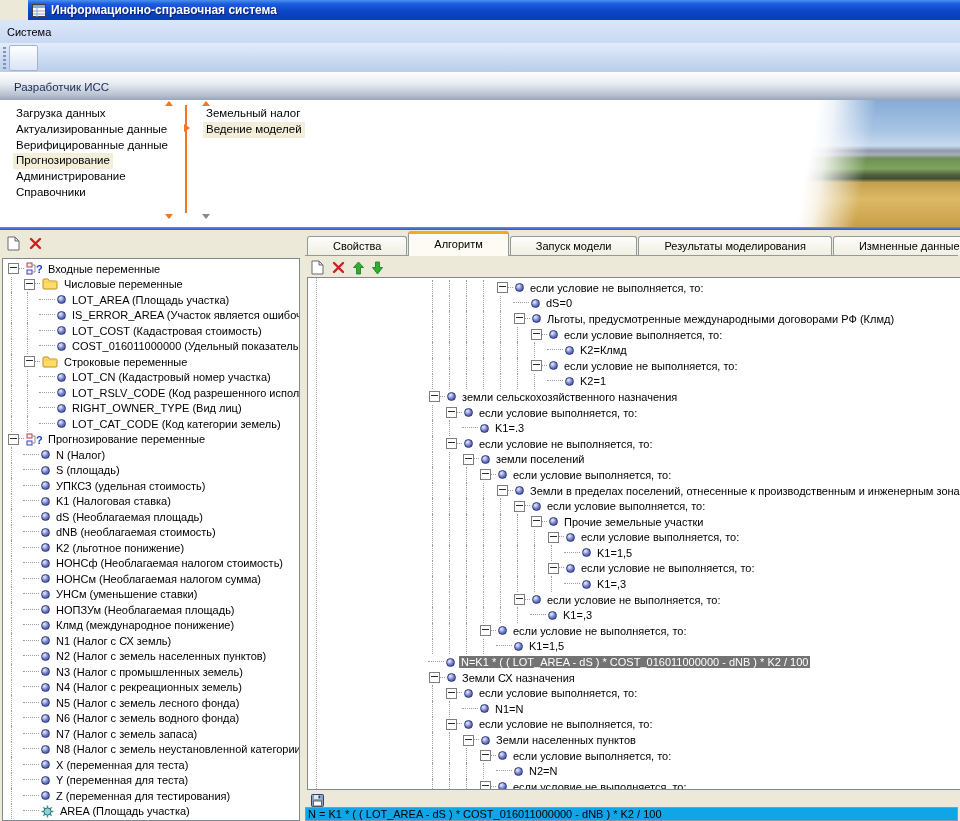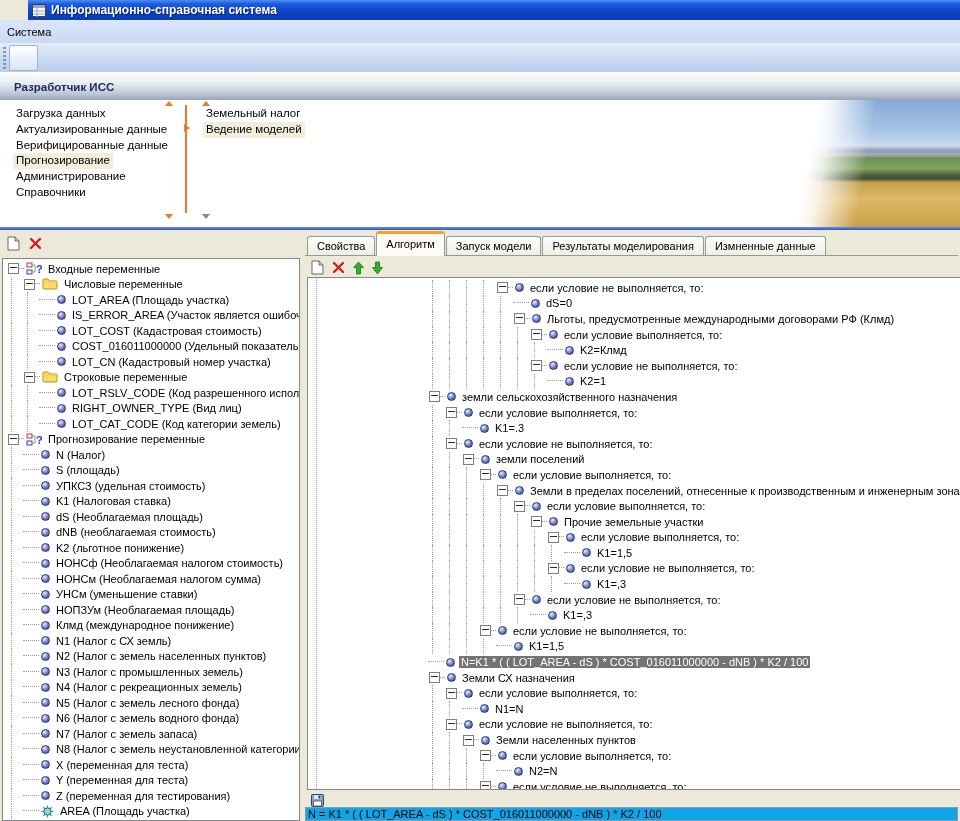--- a/index.html
+++ b/index.html
@@ -18,21 +18,21 @@
 
   
   .toolband{position:absolute;left:0;top:43px;width:960px;height:29px;background:linear-gradient(180deg,#e3ecfa,#b9cdeb);}
   .grip{position:absolute;left:3px;top:4px;width:3px;height:22px;background:repeating-linear-gradient(180deg,#7e94bc 0 2px,transparent 2px 4px);}
   .toolbtn{position:absolute;left:9px;top:2px;width:27px;height:24px;background:linear-gradient(180deg,#ffffff,#d9e4f5);border:1px solid #a3b4d0;border-radius:2px;}
 
   
   .banner-header{position:absolute;left:0;top:72px;width:960px;height:28px;
     background:linear-gradient(180deg,#fdfdfe 0%,#e7ebf1 40%,#b9c3d2 80%,#98a5ba 100%);
     display:flex;align-items:center;border-top:1px solid #fff;box-sizing:border-box;}
-  .banner-header .btext{font-weight:bold;color:#1c2a55;margin-left:14px;font-size:11.5px;}
+  .banner-header .btext{font-weight:normal;color:#1c2a55;margin-left:14px;font-size:11.5px;}
   .banner-body{position:absolute;left:0;top:100px;width:960px;height:127px;background:#fff;}
   .nav-col{position:absolute;left:13px;top:6px;}
   .sub-col{position:absolute;left:203px;top:6px;}
   .nav-item{height:15.8px;line-height:15.8px;font-size:11.5px;white-space:nowrap;width:max-content;padding:0 3px;cursor:default;}
   .nav-item.hl{background:#f2eeda;}
   .vdivider{position:absolute;left:185px;top:5px;width:2px;height:108px;background:#f07820;}
   .tri{position:absolute;width:0;height:0;}
   .tri-up{border-left:4px solid transparent;border-right:4px solid transparent;border-bottom:5px solid #f07820;}
   .tri-down{border-left:4px solid transparent;border-right:4px solid transparent;border-top:5px solid #f07820;}
   .tri-down.gray{border-top-color:#8a8a8a;}
@@ -45,21 +45,21 @@
 
   
   .main{position:absolute;left:0;top:230px;width:960px;height:591px;background:#ece9d8;}
 
   .lp-toolbar{position:absolute;left:7px;top:6px;display:flex;gap:9px;align-items:center;}
   .tbtn{display:inline-flex;align-items:center;justify-content:center;cursor:default;}
   .lp-tree{position:absolute;left:2px;top:28px;width:298px;bottom:0;background:#fff;border:1px solid #828790;overflow:hidden;box-sizing:border-box;padding:2px 0 0 4px;}
 
   .rightpane{position:absolute;left:305px;top:0;width:653px;height:591px;}
   .tabs{position:absolute;left:2px;top:4px;height:22px;display:flex;align-items:flex-end;}
-  .tab{height:19px;line-height:18px;padding:0 9px;background:linear-gradient(180deg,#fdfdfb,#f0eee1);
+  .tab{height:19px;line-height:18px;padding:0 25px;background:linear-gradient(180deg,#fdfdfb,#f0eee1);
     border:1px solid #919b9c;border-bottom:none;border-radius:3px 3px 0 0;margin-right:1px;white-space:nowrap;cursor:default;}
   .tab.active{height:22px;line-height:20px;background:#fdfbf4;border-top:3px solid #f5a623;position:relative;z-index:2;}
   .tabline{position:absolute;left:0;top:25px;width:653px;height:1px;background:#919b9c;z-index:1;}
   .rp-toolbar{position:absolute;left:6px;top:30px;display:flex;gap:8px;align-items:center;}
   .rp-tree{position:absolute;left:2px;top:47px;width:724px;height:513px;background:#fff;border:1px solid #828790;box-sizing:border-box;overflow:hidden;padding:2px 0 0 120px;position:absolute;}
   .ancestor-guide{position:absolute;left:8px;top:0;bottom:0;border-left:1px dotted #9c9c9c;}
   .save-row{position:absolute;left:6px;top:563px;height:14px;display:flex;align-items:center;}
   .formula-bar{position:absolute;left:0px;top:577px;width:653px;height:14px;background:#0ea5e9;border:1px solid #7f9db9;box-sizing:border-box;font-size:11px;line-height:12px;padding-left:2px;white-space:nowrap;overflow:hidden;}
 
   
@@ -188,34 +188,34 @@
         </div>
         <div class="trow lrow">
           <span class="guide "></span>
           <span class="guide "></span>
           <span class="hstub wide"></span>
           <span class="sphere"></span>
           <span class="tlabel">COST_016011000000 (Удельный показатель сто</span>
         </div>
         <div class="trow lrow">
           <span class="guide "></span>
-          <span class="guide "></span>
-          <span class="hstub wide"></span>
-          <span class="sphere"></span>
-          <span class="tlabel">LOT_CN (Кадастровый номер участка)</span>
-        </div>
-        <div class="trow lrow">
-          <span class="guide "></span>
           <span class="ebox"></span>
           <span class="hstub"></span>
           <svg class="nicon" width="16" height="12">
             <path d="M1 3 L1 2 Q1 1 2 1 L6 1 L7.5 3 L14 3 Q15 3 15 4 L15 10 Q15 11 14 11 L2 11 Q1 11 1 10 Z" fill="#FFDB69" stroke="#BC8F1E"></path>
             <path d="M1.5 4 H14.5" stroke="#F5C944"></path>
           </svg>
           <span class="tlabel">Строковые переменные</span>
+        </div>
+        <div class="trow lrow">
+          <span class="guide "></span>
+          <span class="guide "></span>
+          <span class="hstub wide"></span>
+          <span class="sphere"></span>
+          <span class="tlabel">LOT_CN (Кадастровый номер участка)</span>
         </div>
         <div class="trow lrow">
           <span class="guide "></span>
           <span class="guide "></span>
           <span class="hstub wide"></span>
           <span class="sphere"></span>
           <span class="tlabel">LOT_RSLV_CODE (Код разрешенного использова</span>
         </div>
         <div class="trow lrow">
           <span class="guide "></span>

